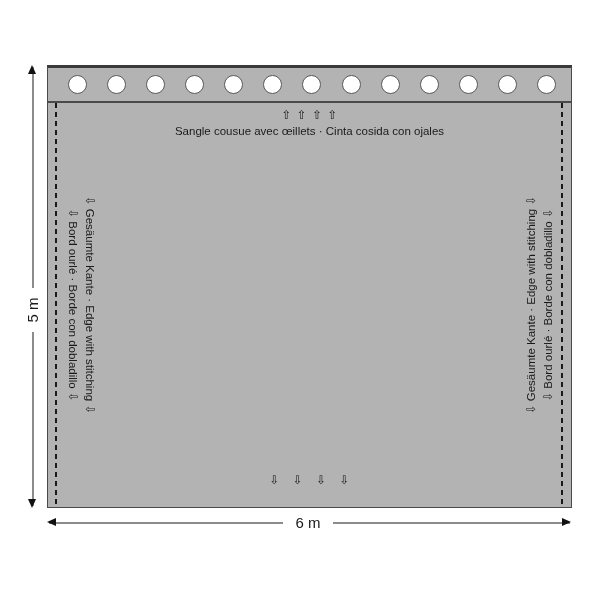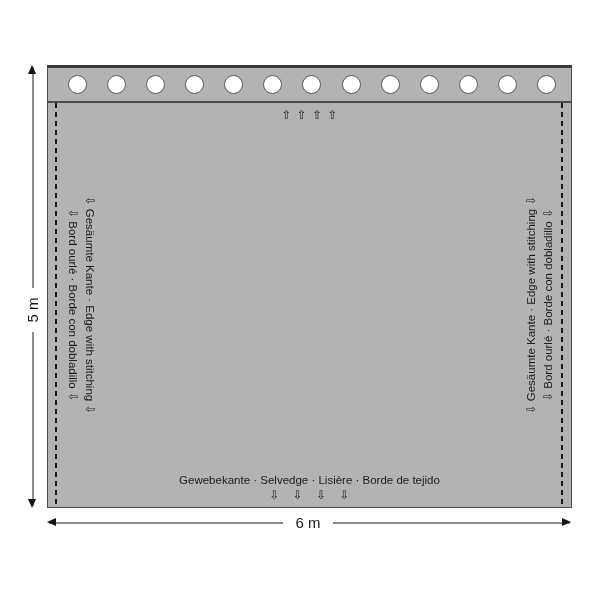--- a/index.html
+++ b/index.html
@@ -97,34 +97,34 @@
           <div class="eyelet"></div>
           <div class="eyelet"></div>
         </div>
     </div>
 
     <div class="dash dash-left"></div>
     <div class="dash dash-right"></div>
 
     <div class="top-note">
       <div class="arrows">⇧ ⇧ ⇧ ⇧</div>
+      <div class="note-line">Sangle cousue avec œillets · Cinta cosida con ojales</div>
     </div>
 
     <div class="side-note left">
       <div class="note-line">⇩ Gesäumte Kante · Edge with stitching ⇩</div>
       <div class="note-line">⇩ Bord ourlé · Borde con dobladillo ⇩</div>
     </div>
 
     <div class="side-note right">
       <div class="note-line">⇩ Gesäumte Kante · Edge with stitching ⇩</div>
       <div class="note-line">⇩ Bord ourlé · Borde con dobladillo ⇩</div>
     </div>
 
     <div class="bottom-note">
-      <div class="note-line">Gewebekante · Selvedge · Lisière · Borde de tejido</div>
       <div class="arrows bottom-arrows">⇩ ⇩ ⇩ ⇩</div>
     </div>
 
   </div>
 
   <div class="dim-v-line"></div>
   <div class="tri tri-up"></div>
   <div class="tri tri-down"></div>
   <div class="dim-label dim-v-label">5 m</div>
 

